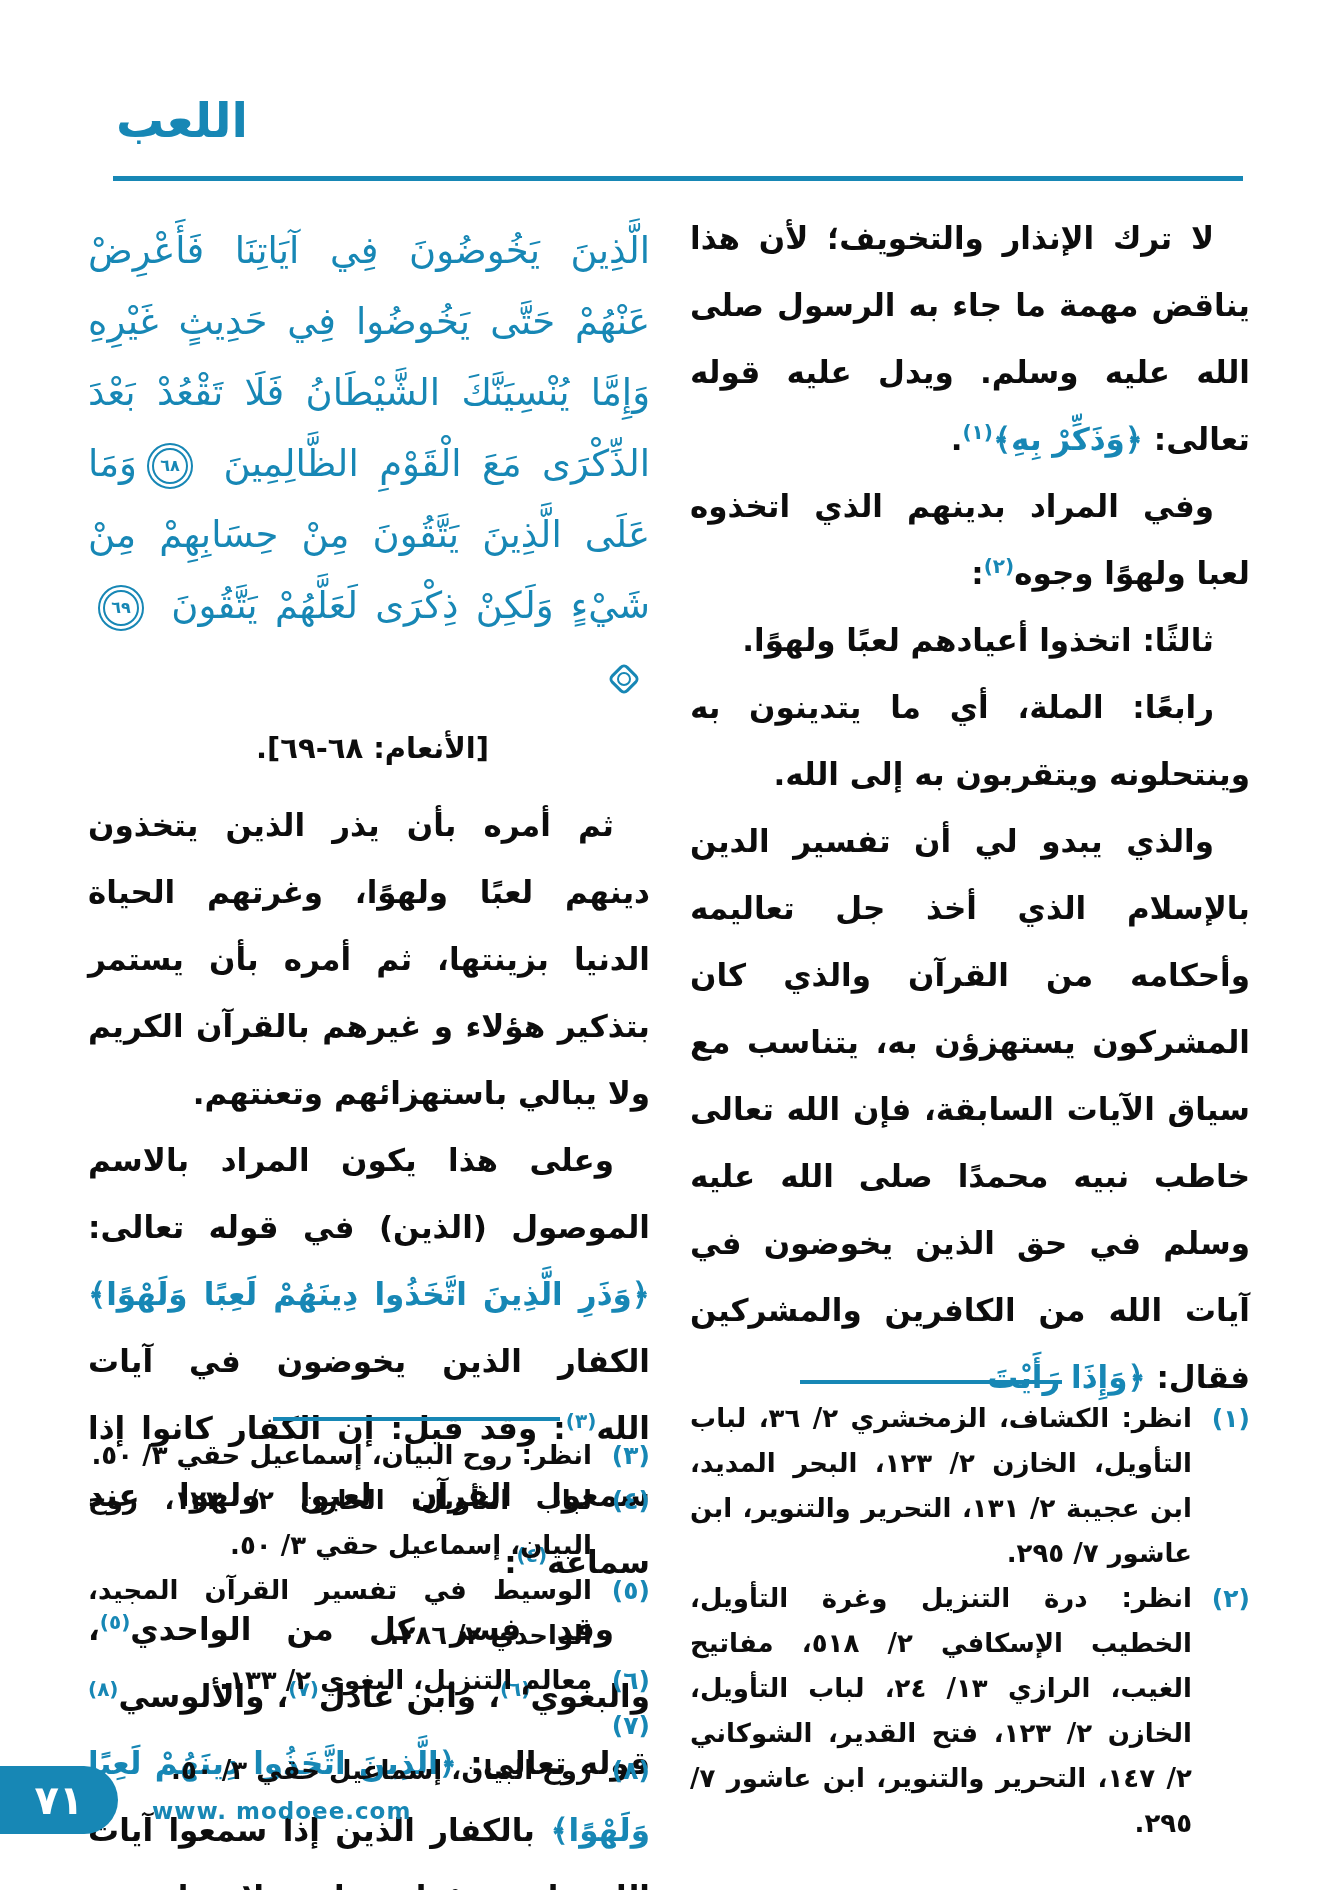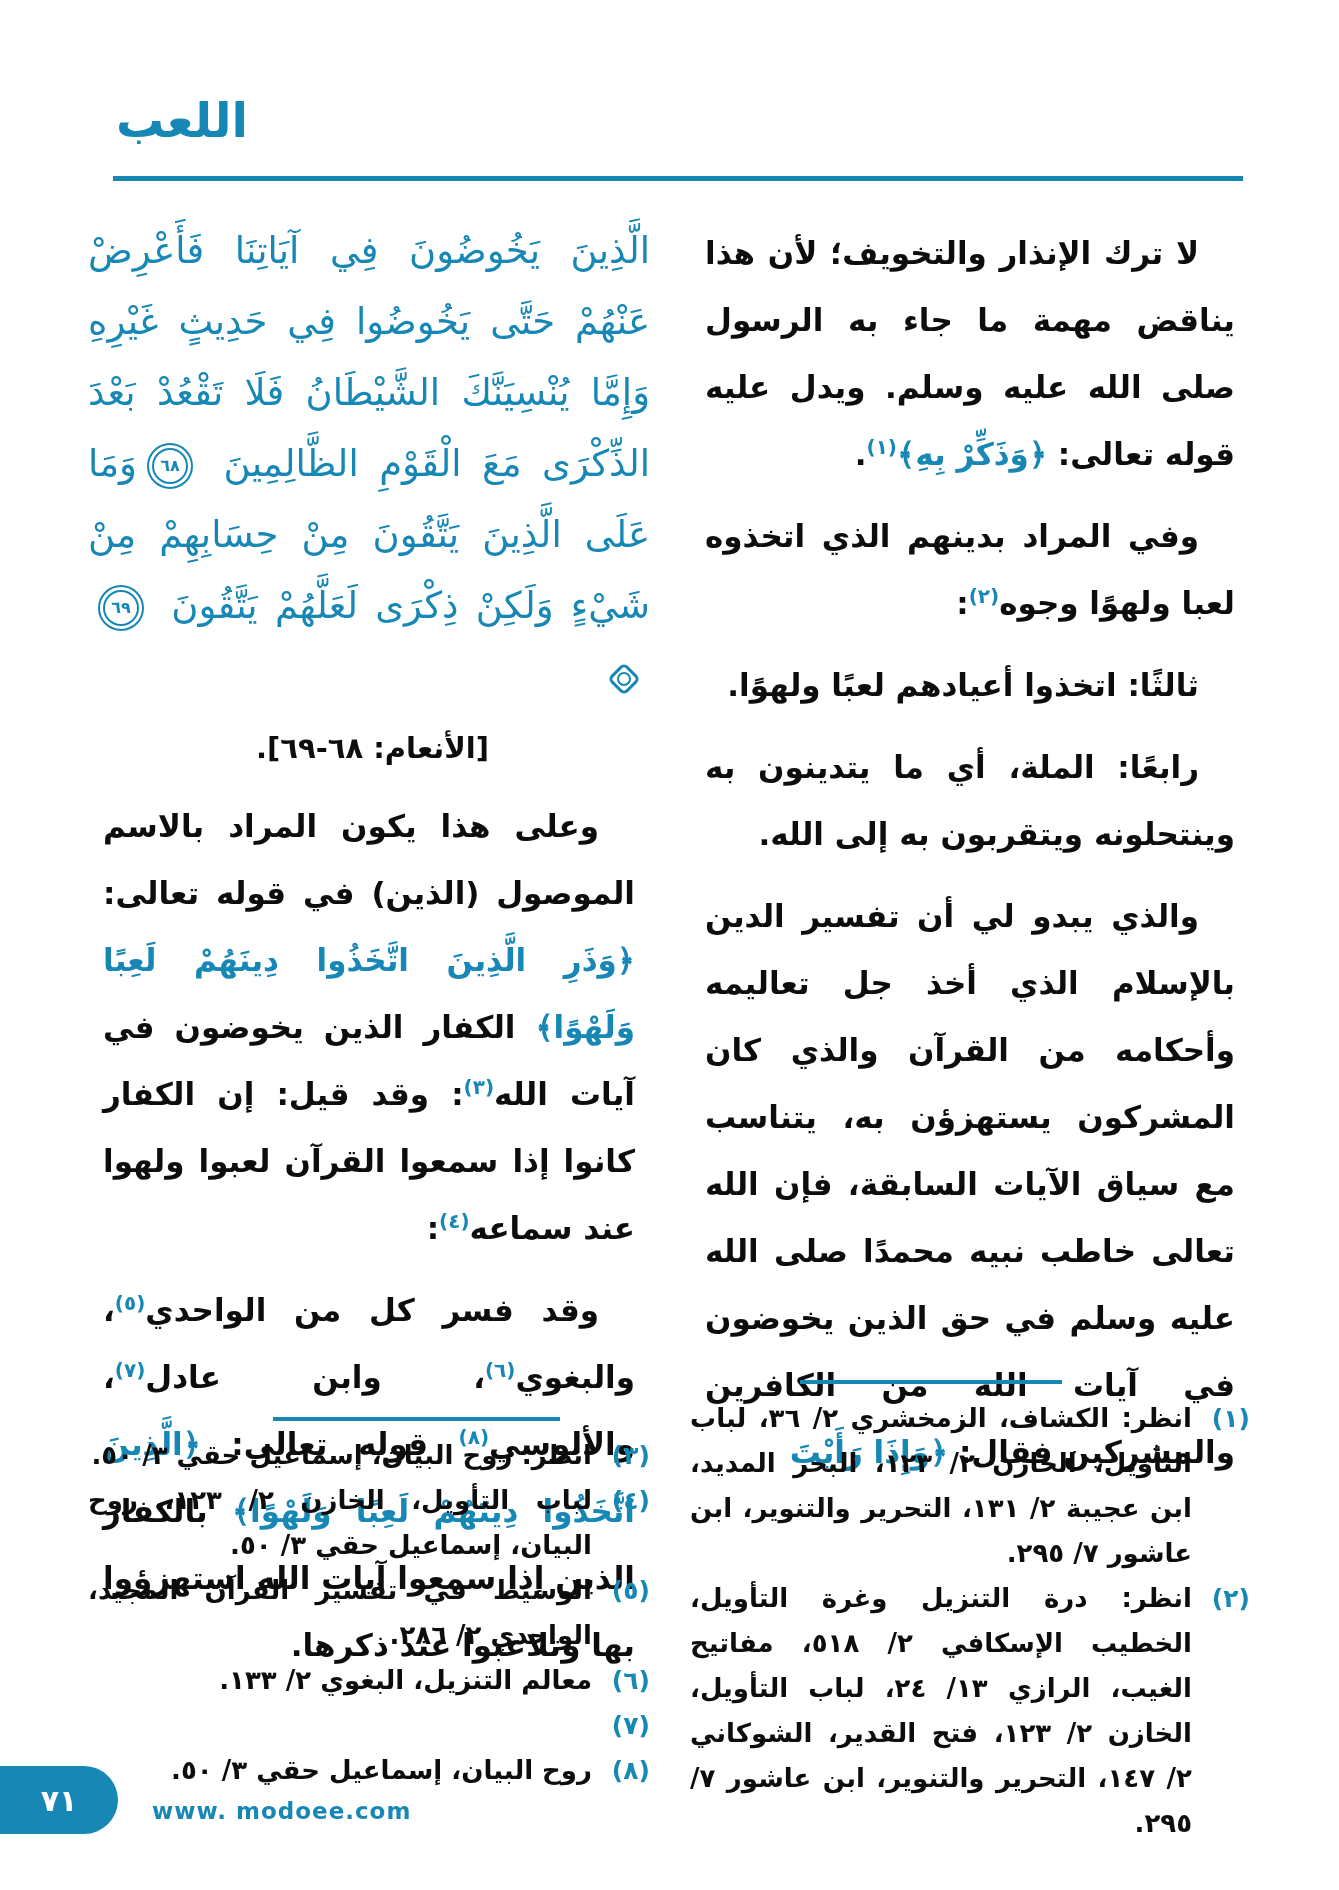--- a/index.html
+++ b/index.html
@@ -19,21 +19,21 @@
   .header-rule{
     position:absolute;left:113px;top:176px;width:1130px;height:5px;
     background:var(--accent);
   }
   .col{
     position:absolute;top:205px;direction:rtl;text-align:justify;
   }
   .col-right{left:690px;width:560px;height:1575px;}
   .col-left{left:88px;width:562px;height:1575px;}
   .para{
-    margin:15px;font-size:31px;line-height:67px;font-weight:700;
+    margin:0;font-size:31px;line-height:67px;font-weight:700;
     text-indent:36px;color:var(--ink);
   }
   .quran{color:var(--accent);}
   .fnref{
     color:var(--accent);font-size:20px;font-weight:700;
     vertical-align:super;line-height:0;
   }
   .quran-block{
     font-size:37px;line-height:71px;color:var(--accent);font-weight:400;
     text-align:justify;text-align-last:justify;margin-top:10px;
@@ -80,21 +80,21 @@
   .fn-text{
     flex:1;font-size:26px;line-height:45px;font-weight:700;
     text-align:justify;color:var(--ink);
   }
   .footer-badge{
     position:absolute;left:0;top:1766px;width:118px;height:68px;
     background:var(--accent);border-radius:0 34px 34px 0;
     display:flex;align-items:center;justify-content:center;
   }
   .footer-badge .num{
-    color:#ffffff;font-size:30px;font-weight:700;
+    color:#ffffff;font-size:40px;font-weight:700;
   }
   .footer-site{
     position:absolute;left:152px;top:1778px;direction:ltr;
     color:var(--accent);font-size:23px;font-weight:700;letter-spacing:1px;margin-top:20px;
   }
 </style>
 </head>
 <body>
 
 <div class="page-title">اللعب</div>
@@ -120,20 +120,21 @@
           <div class="fn-text">انظر: درة التنزيل وغرة التأويل، الخطيب الإسكافي ٢/ ٥١٨، مفاتيح الغيب، الرازي ١٣/ ٢٤، لباب التأويل، الخازن ٢/ ١٢٣، فتح القدير، الشوكاني ٢/ ١٤٧، التحرير والتنوير، ابن عاشور ٧/ ٢٩٥.</div>
         </div>
       </div>
   </div>
 </div>
 
 <div class="col col-left">
   <div>
       <div class="quran-block"><span class="quran-big">الَّذِينَ يَخُوضُونَ فِي آيَاتِنَا فَأَعْرِضْ عَنْهُمْ حَتَّى يَخُوضُوا فِي حَدِيثٍ غَيْرِهِ وَإِمَّا يُنْسِيَنَّكَ الشَّيْطَانُ فَلَا تَقْعُدْ بَعْدَ الذِّكْرَى مَعَ الْقَوْمِ الظَّالِمِينَ </span><span class="ayah">٦٨</span><span class="quran-big">وَمَا عَلَى الَّذِينَ يَتَّقُونَ مِنْ حِسَابِهِمْ مِنْ شَيْءٍ وَلَكِنْ ذِكْرَى لَعَلَّهُمْ يَتَّقُونَ </span><span class="ayah">٦٩</span><span class="ornament"></span></div>
       <div class="citation">[الأنعام: ٦٨-٦٩].</div>
+      <p class="para"><span>ثم أمره بأن يذر الذين يتخذون دينهم لعبًا ولهوًا، وغرتهم الحياة الدنيا بزينتها، ثم أمره بأن يستمر بتذكير هؤلاء و غيرهم بالقرآن الكريم ولا يبالي باستهزائهم وتعنتهم.</span></p>
       <p class="para"><span>وعلى هذا يكون المراد بالاسم الموصول (الذين) في قوله تعالى: </span><span class="quran">﴿وَذَرِ الَّذِينَ اتَّخَذُوا دِينَهُمْ لَعِبًا وَلَهْوًا﴾</span><span> الكفار الذين يخوضون في آيات الله</span><span class="fnref">(٣)</span><span>: وقد قيل: إن الكفار كانوا إذا سمعوا القرآن لعبوا ولهوا عند سماعه</span><span class="fnref">(٤)</span><span>:</span></p>
       <p class="para"><span>وقد فسر كل من الواحدي</span><span class="fnref">(٥)</span><span>، والبغوي</span><span class="fnref">(٦)</span><span>، وابن عادل</span><span class="fnref">(٧)</span><span>، والألوسي</span><span class="fnref">(٨)</span><span> قوله تعالى: </span><span class="quran">﴿الَّذِينَ اتَّخَذُوا دِينَهُمْ لَعِبًا وَلَهْوًا﴾</span><span> بالكفار الذين إذا سمعوا آيات الله استهزؤوا بها وتلاعبوا عند ذكرها.</span></p>
     </div>
   <div class="col-footnotes">
     <div class="fn-sep"></div>
     <div>
         <div class="fn-row">
           <span class="fn-marker">(٣)</span>
           <div class="fn-text">انظر: روح البيان، إسماعيل حقي ٣/ ٥٠.</div>
         </div>

